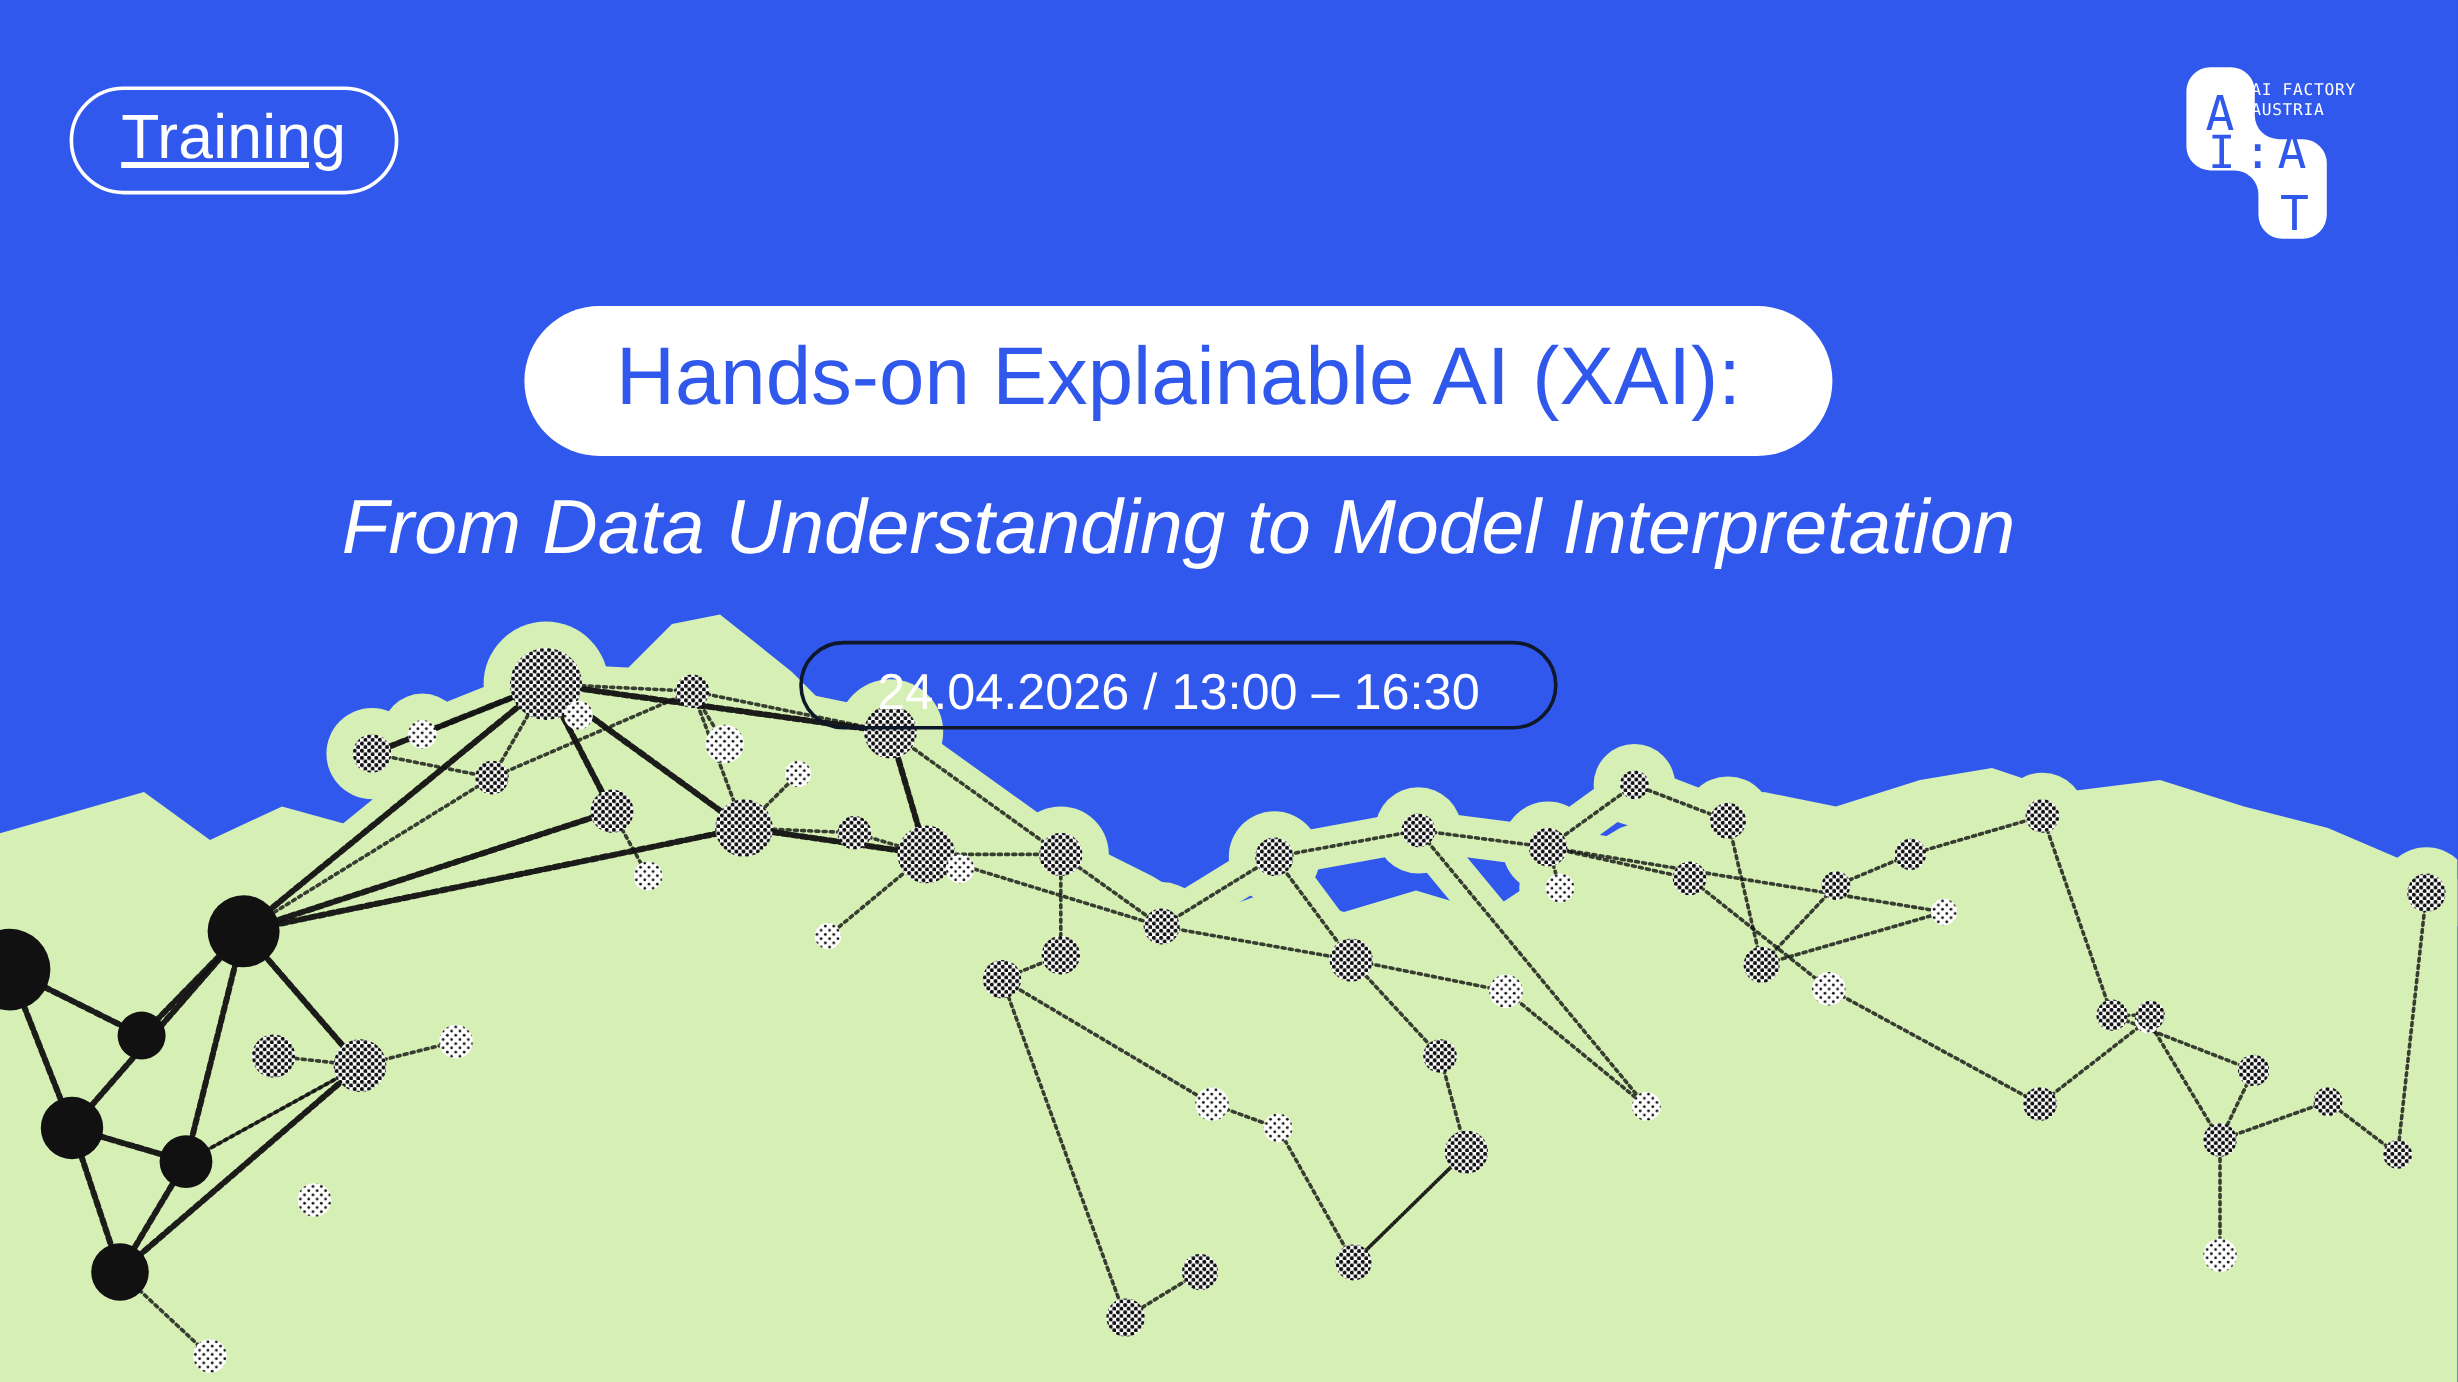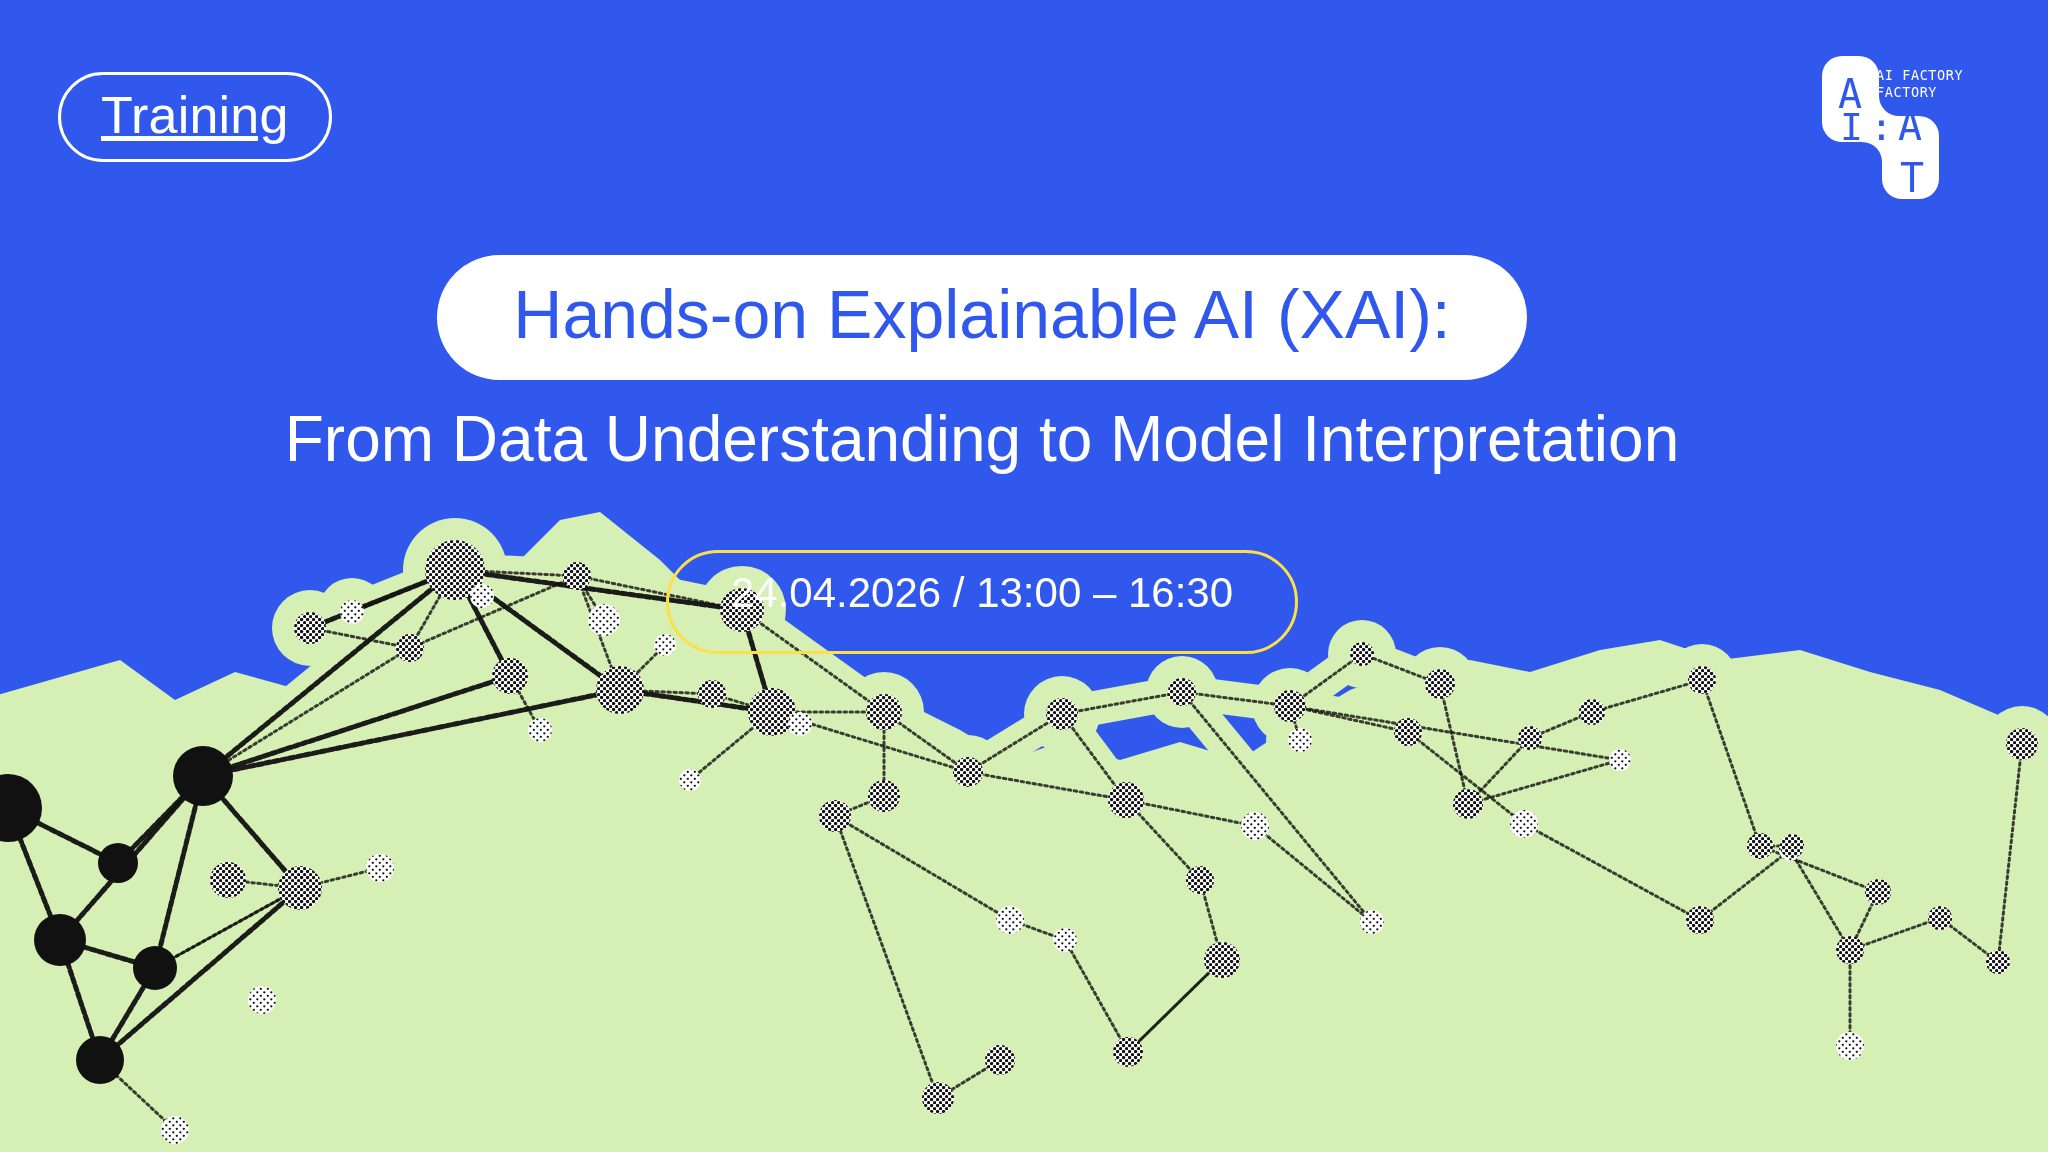--- a/index.html
+++ b/index.html
@@ -87,27 +87,28 @@
     white-space:nowrap;
   }
   #subtitle {
     display:block;
     margin-top:24px;
     color:#ffffff;
     font-size:64px;
     line-height:1.12;
     font-weight:400;
     white-space:nowrap;
+    font-style:italic;
   }
   #date-badge {
     display:inline-block;
-    margin-top:74px;
-    border:3px solid #fde047;
+    margin-top:58px;
+    border:3px solid #0f172a;
     border-radius:60px;
-    padding:18px 62px 36px 62px;
+    padding:18px 62px 6px 62px;
   }
   #date-badge .date-text {
     display:block;
     color:#ffffff;
     font-size:42px;
     line-height:1.05;
     font-weight:400;
     white-space:nowrap;
   }
 </style>
@@ -445,21 +446,21 @@
       <path d="M4 24 A20 20 0 0 1 24 4 L41 4 A20 20 0 0 1 61 24
                L61 44 A20 20 0 0 0 81 64 L101 64 A20 20 0 0 1 121 84
                L121 127 A20 20 0 0 1 101 147 L84 147 A20 20 0 0 1 64 127
                L64 110 A20 20 0 0 0 44 90 L24 90 A20 20 0 0 1 4 70 Z" fill="#ffffff"></path>
       <text x="20" y="56" font-family="DejaVu Sans Mono, monospace" font-size="40" fill="#3158EC">A</text>
       <text x="22" y="88" font-family="DejaVu Sans Mono, monospace" font-size="38" fill="#3158EC">I</text>
       <text x="52" y="88" font-family="DejaVu Sans Mono, monospace" font-size="38" fill="#3158EC">:</text>
       <text x="80" y="88" font-family="DejaVu Sans Mono, monospace" font-size="40" fill="#3158EC">A</text>
       <text x="82" y="140" font-family="DejaVu Sans Mono, monospace" font-size="40" fill="#3158EC">T</text>
     </svg>
-    <div class="wordmark"><span>AI FACTORY</span><br><span>FACTORY</span></div>
+    <div class="wordmark"><span>AI FACTORY</span><br><span>AUSTRIA</span></div>
   </div>
 
   <div id="center-block">
     <div id="title-pill">
       <span class="title-text">Hands-on Explainable AI (XAI):</span>
     </div>
     <span id="subtitle">From Data Understanding to Model Interpretation</span>
     <div id="date-badge">
       <span class="date-text">24.04.2026 / 13:00 – 16:30</span>
     </div>

